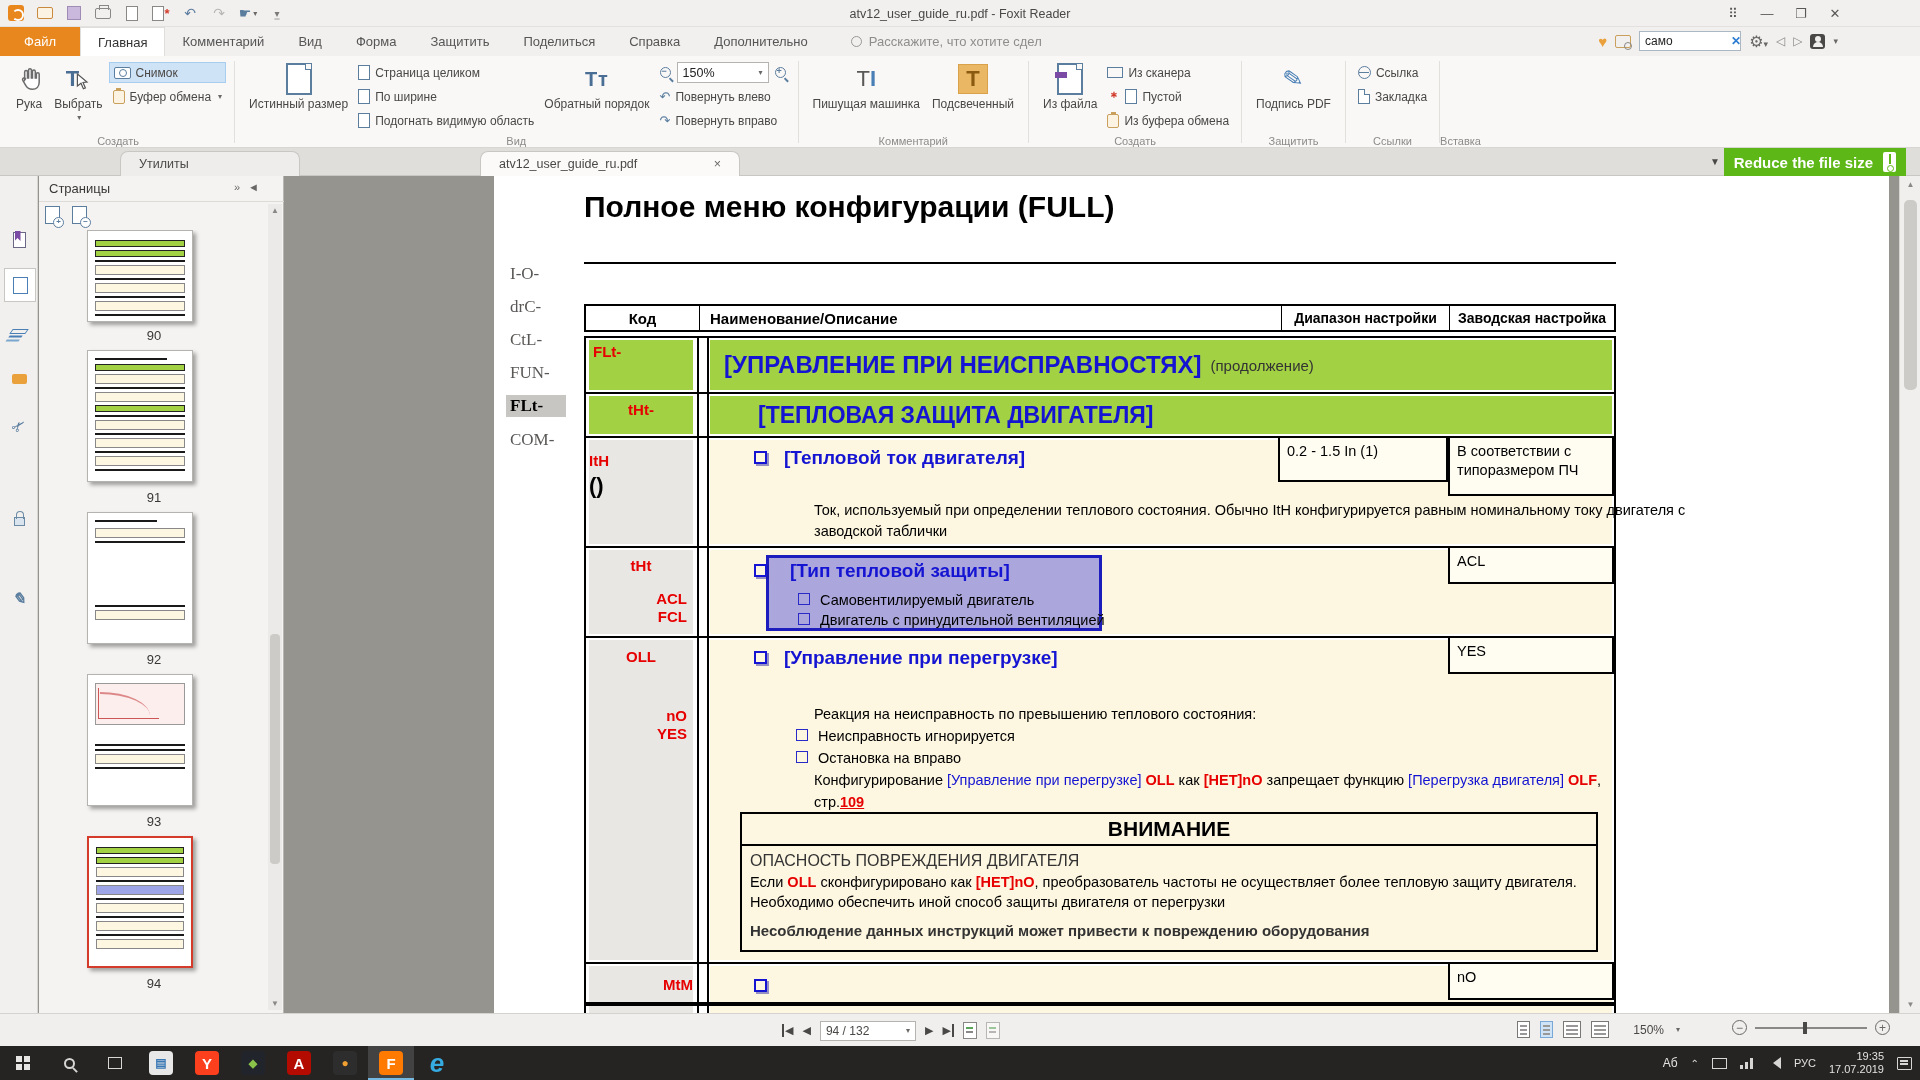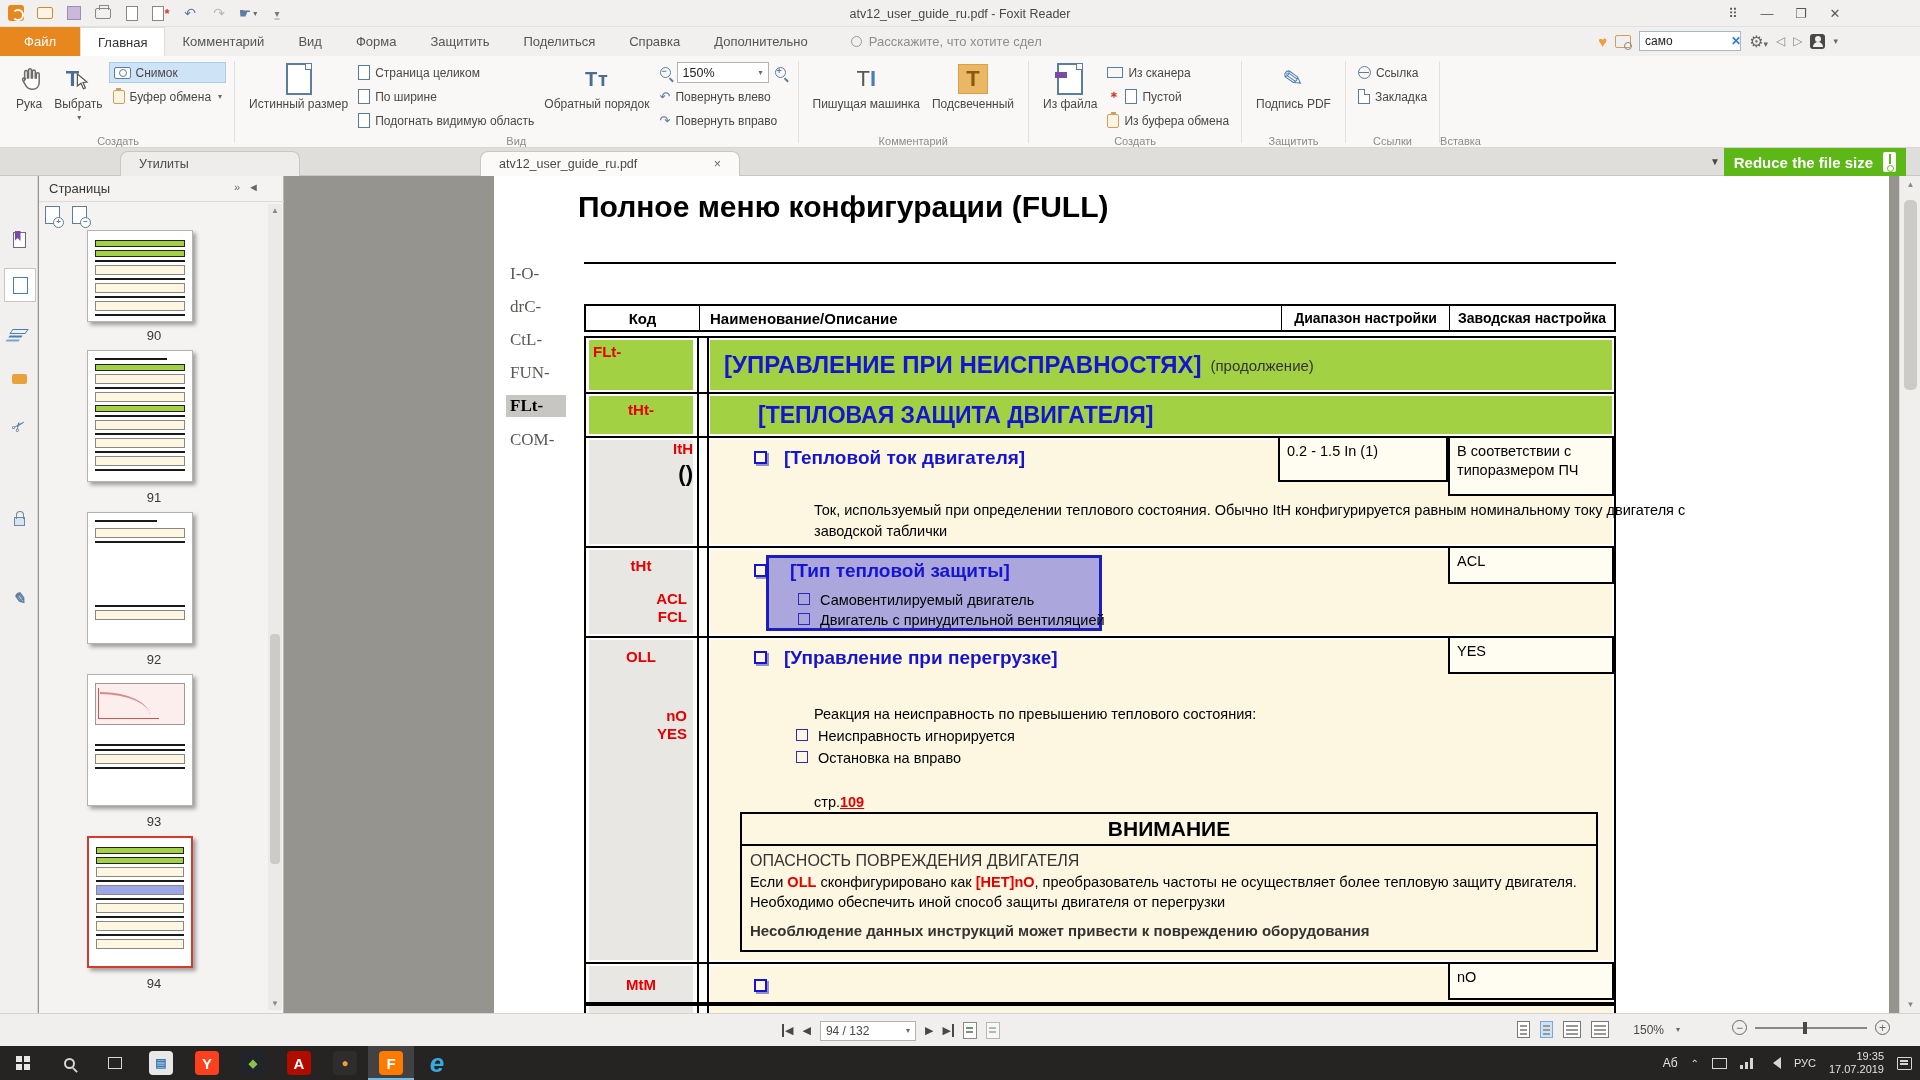--- a/index.html
+++ b/index.html
@@ -114,21 +114,21 @@
 .mc{height:10px;background:#fdf6e0;border:1px solid #888;margin:2px 2px}
 .mchart{height:42px;background:#fdeeee;border:1px solid #999;margin:2px 2px;position:relative;overflow:hidden}
 .mchart:before{content:"";position:absolute;left:2px;top:4px;width:60px;height:30px;border-left:1px solid #c55;border-bottom:1px solid #c55}
 .mchart:after{content:"";position:absolute;left:4px;top:8px;width:50px;height:22px;border-top:2px solid #d88;border-radius:0 100% 0 0}
 .pscroll{position:absolute;right:1px;top:28px;width:14px;height:806px;background:#eceae8}
 .pscroll .thumbbar{position:absolute;left:2px;width:10px;background:#cdcbc8;border-radius:4px}
 .scr-arrow{position:absolute;left:0;width:14px;text-align:center;font-size:8px;color:#8a8886}
 
 .docarea{position:absolute;left:285px;top:176px;width:1614px;height:837px;background:#96948f;overflow:hidden}
 .page{position:absolute;left:209px;top:0;width:1395px;height:837px;background:#fff;overflow:hidden}
-.dtitle{position:absolute;left:84px;top:14px;font-size:30px;font-weight:bold;color:#000;font-family:"Liberation Sans",sans-serif}
+.dtitle{position:absolute;left:90px;top:14px;font-size:30px;font-weight:bold;color:#000;font-family:"Liberation Sans",sans-serif}
 .dhr{position:absolute;left:90px;top:86px;width:1032px;height:2px;background:#000}
 .snav{position:absolute;left:16px;width:60px;font-family:"Liberation Serif",serif;font-size:17px;color:#5a5856}
 .snav.on{background:#c8c6c2;color:#000;font-weight:bold;padding:1px 4px;left:12px}
 .thead{position:absolute;left:90px;top:128px;width:1032px;height:28px;border:2px solid #000;display:flex;background:#fff;font-weight:bold;font-size:15px;color:#000}
 .thc{border-right:1px solid #000;display:flex;align-items:center;justify-content:center}
 .tbody{position:absolute;left:90px;top:160px;width:1032px;height:720px;border:2px solid #000;background:#fff}
 .vl{position:absolute;top:0;bottom:0;width:2px;background:#000;z-index:6}
 .trow{position:absolute;left:0;width:1028px;border-bottom:2px solid #000}
 .codecell{position:absolute;left:3px;top:2px;bottom:2px;width:104px;font-weight:bold;font-size:15px;color:#e60000}
 .desccell{position:absolute;left:124px;right:2px;top:2px;bottom:2px}
@@ -575,21 +575,21 @@
         </div>
 
         <div class="trow" style="top:56px;height:44px">
           <div class="codecell green" style="text-align:center;padding-top:5px">tHt-</div>
           <div class="desccell green" style="display:flex;align-items:center;padding-left:48px">
             <span class="bluehead" style="font-size:23px">[ТЕПЛОВАЯ ЗАЩИТА ДВИГАТЕЛЯ]</span>
           </div>
         </div>
 
         <div class="trow" style="top:100px;height:110px">
-          <div class="codecell grey" style="text-align:right;padding-top:0">
+          <div class="codecell grey" style="text-align:left;padding-top:12px">
             <div>ItH</div>
             <div style="color:#000;font-size:22px;margin-top:4px">()</div>
           </div>
           <div class="desccell cream">
             <span class="chk abs" style="left:44px;top:11px"></span>
             <span class="bluehead abs" style="left:74px;top:7px">[Тепловой ток двигателя]</span>
             <div class="body14 abs" style="left:104px;top:60px;width:880px">Ток, используемый при определении теплового состояния. Обычно ItH конфигурируется равным номинальному току двигателя с заводской таблички</div>
           </div>
           <div class="cellbox" style="left:692px;width:170px;height:44px">0.2 - 1.5 In (1)</div>
           <div class="cellbox" style="left:862px;width:166px;height:58px">В соответствии с типоразмером ПЧ</div>
@@ -624,38 +624,41 @@
             </div>
           </div>
           <div class="desccell cream">
             <span class="chk abs" style="left:44px;top:11px"></span>
             <span class="bluehead abs" style="left:74px;top:7px">[Управление при перегрузке]</span>
             <span class="body14 abs" style="left:104px;top:64px">Реакция на неисправность по превышению теплового состояния:</span>
             <span class="chks abs" style="left:86px;top:89px"></span>
             <span class="body14 abs" style="left:108px;top:86px">Неисправность игнорируется</span>
             <span class="chks abs" style="left:86px;top:111px"></span>
             <span class="body14 abs" style="left:108px;top:108px">Остановка на вправо</span>
+            <div class="body14 abs" style="left:104px;top:130px;width:900px">
+              <span>Конфигурирование </span><span class="blueb">[Управление при перегрузке]</span><span class="redb"> OLL</span><span> как </span><span class="redb">[НЕТ]nO</span><span> запрещает функцию </span><span class="blueb">[Перегрузка двигателя]</span><span class="redb"> OLF</span><span>,</span>
+            </div>
             <div class="body14 abs" style="left:104px;top:152px">
               <span>стр.</span><span class="redb" style="text-decoration:underline">109</span>
             </div>
 
             <div class="warn" style="left:30px;top:172px;width:858px;height:140px">
               <div class="wtitle">ВНИМАНИЕ</div>
               <div style="font-weight:normal;font-size:16px;padding:6px 8px 0 8px">ОПАСНОСТЬ ПОВРЕЖДЕНИЯ ДВИГАТЕЛЯ</div>
               <div class="body14" style="padding:2px 8px 0 8px;line-height:20px">
                 <span>Если </span><span class="redb">OLL</span><span> сконфигурировано как </span><span class="redb">[НЕТ]nO</span><span>, преобразователь частоты не осуществляет более тепловую защиту двигателя. Необходимо обеспечить иной способ защиты двигателя от перегрузки</span>
               </div>
               <div style="font-weight:bold;font-size:15px;padding:10px 8px 0 8px">Несоблюдение данных инструкций может привести к повреждению оборудования</div>
             </div>
           </div>
           <div class="cellbox" style="left:862px;width:166px;height:36px">YES</div>
         </div>
 
         <div class="trow" style="top:626px;height:94px">
-          <div class="codecell grey" style="padding-top:10px;text-align:center">
+          <div class="codecell grey" style="padding-top:10px;text-align:right">
             <div>MtM</div>
           </div>
           <div class="desccell cream">
             <span class="chk abs" style="left:44px;top:13px"></span>
           </div>
           <div class="cellbox" style="left:862px;width:166px;height:36px">nO</div>
         </div>
         <div class="abs" style="left:0;top:664px;width:1028px;height:4px;background:#000;z-index:7"></div>
       </div>
     </div>

